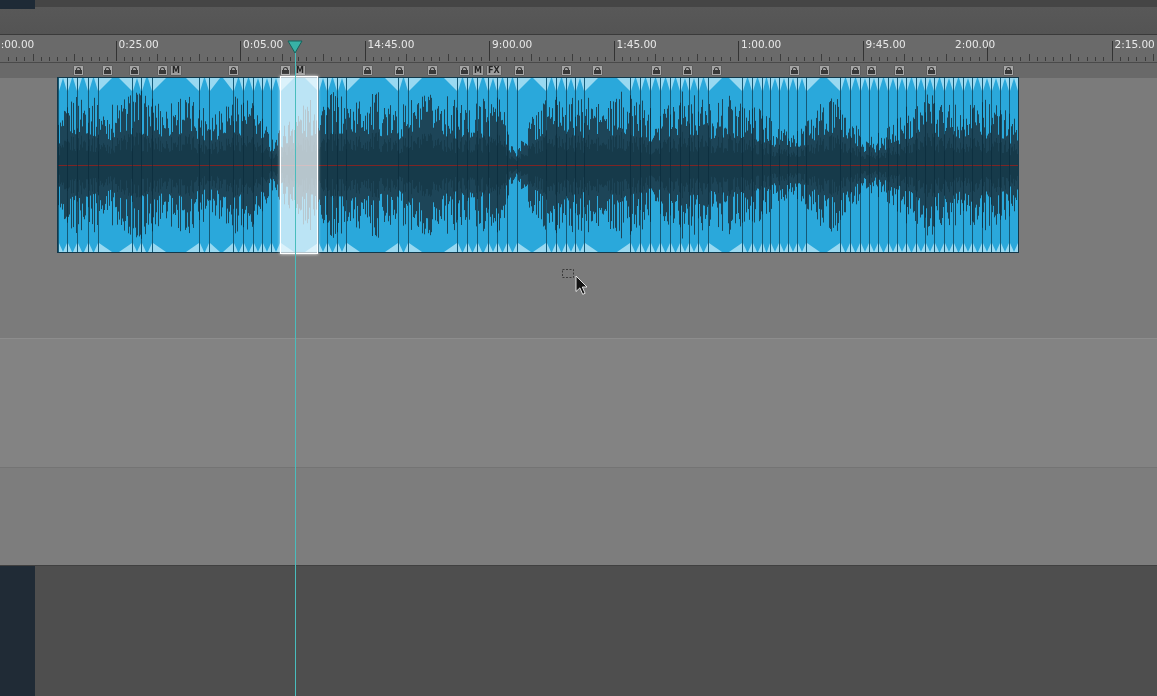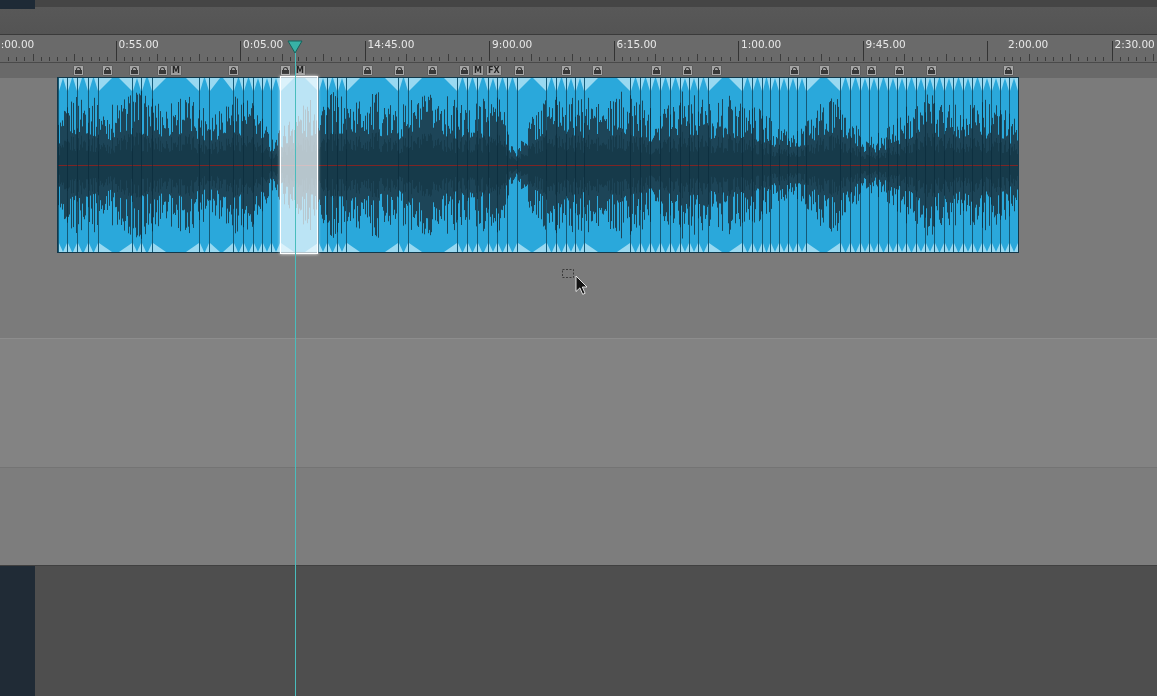--- a/index.html
+++ b/index.html
@@ -202,29 +202,29 @@
       <i class="tick" style="left: 1086.6px;"></i>
       <i class="tick" style="left: 1094.9px;"></i>
       <i class="tick" style="left: 1103.2px;"></i>
       <i class="tick maj" style="left: 1111.5px;"></i>
       <i class="tick" style="left: 1119.8px;"></i>
       <i class="tick" style="left: 1128.1px;"></i>
       <i class="tick" style="left: 1136.4px;"></i>
       <i class="tick" style="left: 1144.7px;"></i>
       <i class="tick med" style="left: 1153px;"></i>
       <span class="ruler-label" style="left: -6px;">0:00.00</span>
-      <span class="ruler-label" style="left: 118.5px;">0:55.00</span>
+      <span class="ruler-label" style="left: 118.5px;">0:25.00</span>
       <span class="ruler-label" style="left: 243px;">0:05.00</span>
       <span class="ruler-label" style="left: 367.5px;">14:45.00</span>
       <span class="ruler-label" style="left: 492px;">9:00.00</span>
-      <span class="ruler-label" style="left: 616.5px;">6:15.00</span>
+      <span class="ruler-label" style="left: 616.5px;">1:45.00</span>
       <span class="ruler-label" style="left: 741px;">1:00.00</span>
       <span class="ruler-label" style="left: 865.5px;">9:45.00</span>
-      <span class="ruler-label" style="left: 1008px;">2:00.00</span>
-      <span class="ruler-label" style="left: 1114.5px;">2:30.00</span>
+      <span class="ruler-label" style="left: 955px;">2:00.00</span>
+      <span class="ruler-label" style="left: 1114.5px;">2:15.00</span>
     </div>
 
   <div class="lockstrip" id="lockstrip">
       <div class="badge" style="left: 73px;">
         <i class="shk"></i>
         <i class="bdy"></i>
       </div>
       <div class="badge" style="left: 102px;">
         <i class="shk"></i>
         <i class="bdy"></i>

